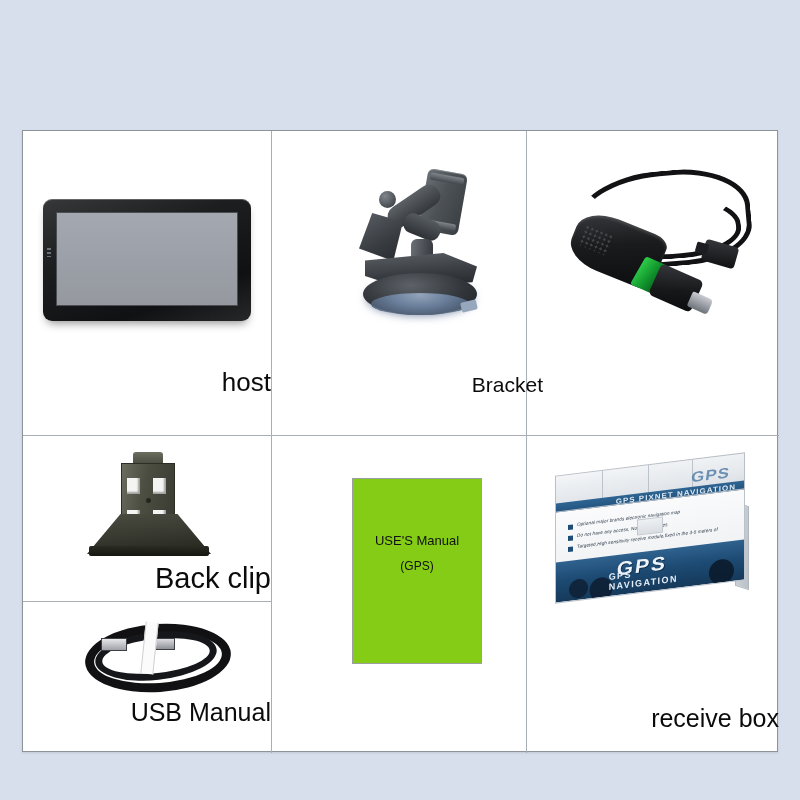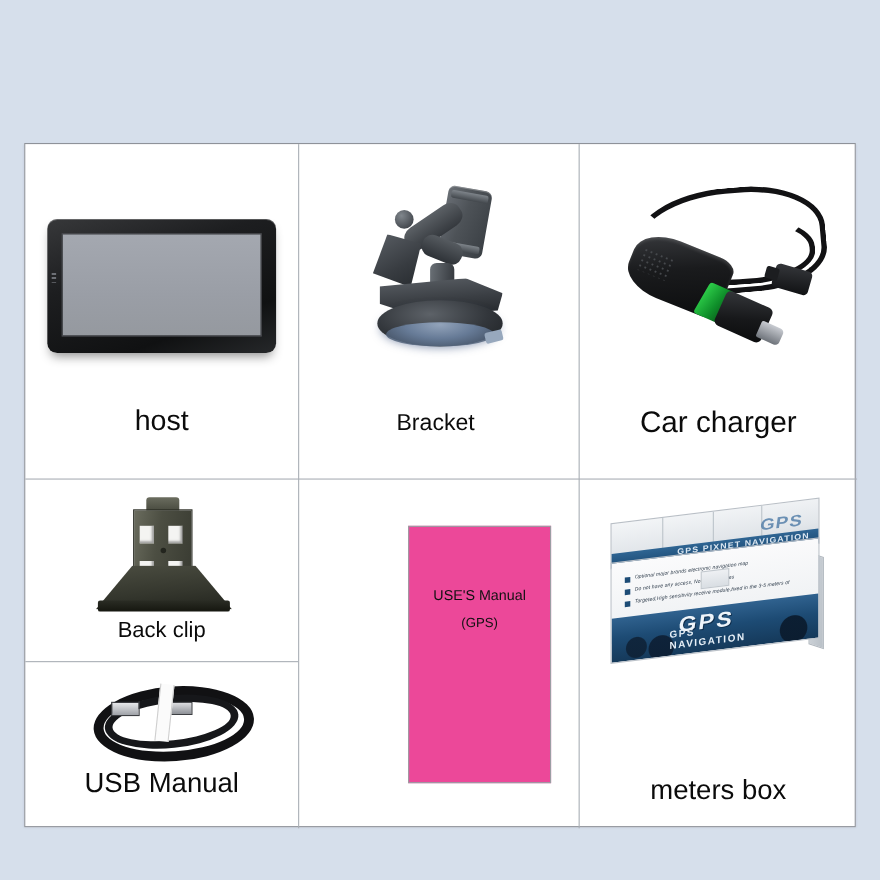--- a/index.html
+++ b/index.html
@@ -54,29 +54,29 @@
 
   
   .cell {
     position: absolute;
     box-sizing: border-box;
   }
   .label {
     position: absolute;
     left: 0;
     width: 100%;
-    text-align: center;
+    text-align: right;
     color: #0b0b0b;
     white-space: nowrap;
   }
 
   
   
   #cell-host      { left: 0;    top: 0;   width: 248px; height: 304px; }
-  #cell-bracket   { left: 246px;top: 0;   width: 254px; height: 304px; text-decoration: underline; }
+  #cell-bracket   { left: 266px;top: 0;   width: 254px; height: 304px; text-decoration: underline; }
   #cell-charger   { left: 504px;top: 0;   width: 252px; height: 304px; }
   #cell-backclip  { left: 0;    top: 305px;width: 248px;height: 165px; }
   #cell-usb       { left: 0;    top: 471px;width: 248px;height: 151px; }
   #cell-manual    { left: 249px;top: 305px;width: 254px;height: 317px; }
   #cell-box       { left: 504px;top: 305px;width: 252px;height: 317px; }
 
   
   .host-device {
     position: absolute;
     left: 20px;
@@ -292,25 +292,24 @@
     border:1px solid #3d3f43; box-sizing:border-box;
   }
   .usb-connB {
     position:absolute; left:70px; top:16px; width:20px; height:12px;
     background:linear-gradient(180deg,#dcdde0,#8e9197);
     border:1px solid #3d3f43; box-sizing:border-box;
   }
 
   
   .manual {
-    position:absolute; left:80px; top:42px; width:130px; height:234px;
-    background:#ec4899;
+    position:absolute; left:80px; top:42px; width:130px; height:186px;
+    background:#84cc16;
     border:1.5px solid #9b9ea3;
     box-sizing:border-box;
-    margin-left:19px;
   }
   .manual-title {
     position:absolute; left:0; top:54px; width:100%;
     text-align:center; font-size:13px; color:#111;
   }
   .manual-sub {
     position:absolute; left:0; top:80px; width:100%;
     text-align:center; font-size:12px; color:#111;
   }
 
@@ -441,36 +440,35 @@
       <div class="charger">
         <div class="ch-cord"></div>
         <div class="ch-cord2"></div>
         <div class="ch-body"></div>
         <div class="ch-grill"></div>
         <div class="ch-green"></div>
         <div class="ch-barrel"></div>
         <div class="ch-tip"></div>
         <div class="ch-plug"></div>
       </div>
-      <div class="label" style="top:238px; font-size:27px;">Car charger</div>
     </div>
 
     <div class="cell" id="cell-backclip">
       <div class="backclip">
         <div class="bc-top"></div>
         <div class="bc-spine"></div>
         <div class="bc-slot bc-s1"></div>
         <div class="bc-slot bc-s2"></div>
         <div class="bc-slot bc-s3"></div>
         <div class="bc-slot bc-s4"></div>
         <div class="bc-dot"></div>
         <div class="bc-wing"></div>
         <div class="bc-foot"></div>
       </div>
-      <div class="label" style="top:126px; font-size:20px;">Back clip</div>
+      <div class="label" style="top:126px; font-size:29px;">Back clip</div>
     </div>
 
     <div class="cell" id="cell-usb">
       <div class="usb">
         <div class="usb-loop"></div>
         <div class="usb-loop2"></div>
         <div class="usb-connA"></div>
         <div class="usb-connB"></div>
         <div class="usb-tie"></div>
       </div>
@@ -512,17 +510,17 @@
             </div>
           </div>
           <div class="pb-strip">
             <div class="people"></div>
             <div class="gps">GPS</div>
             <div class="nav">GPS NAVIGATION</div>
           </div>
         </div>
         <div class="pb-flap"></div>
       </div>
-      <div class="label" style="top:268px; font-size:25px;">meters box</div>
+      <div class="label" style="top:268px; font-size:25px;">receive box</div>
     </div>
 
   </div>
 </div>
 
 </body></html>

